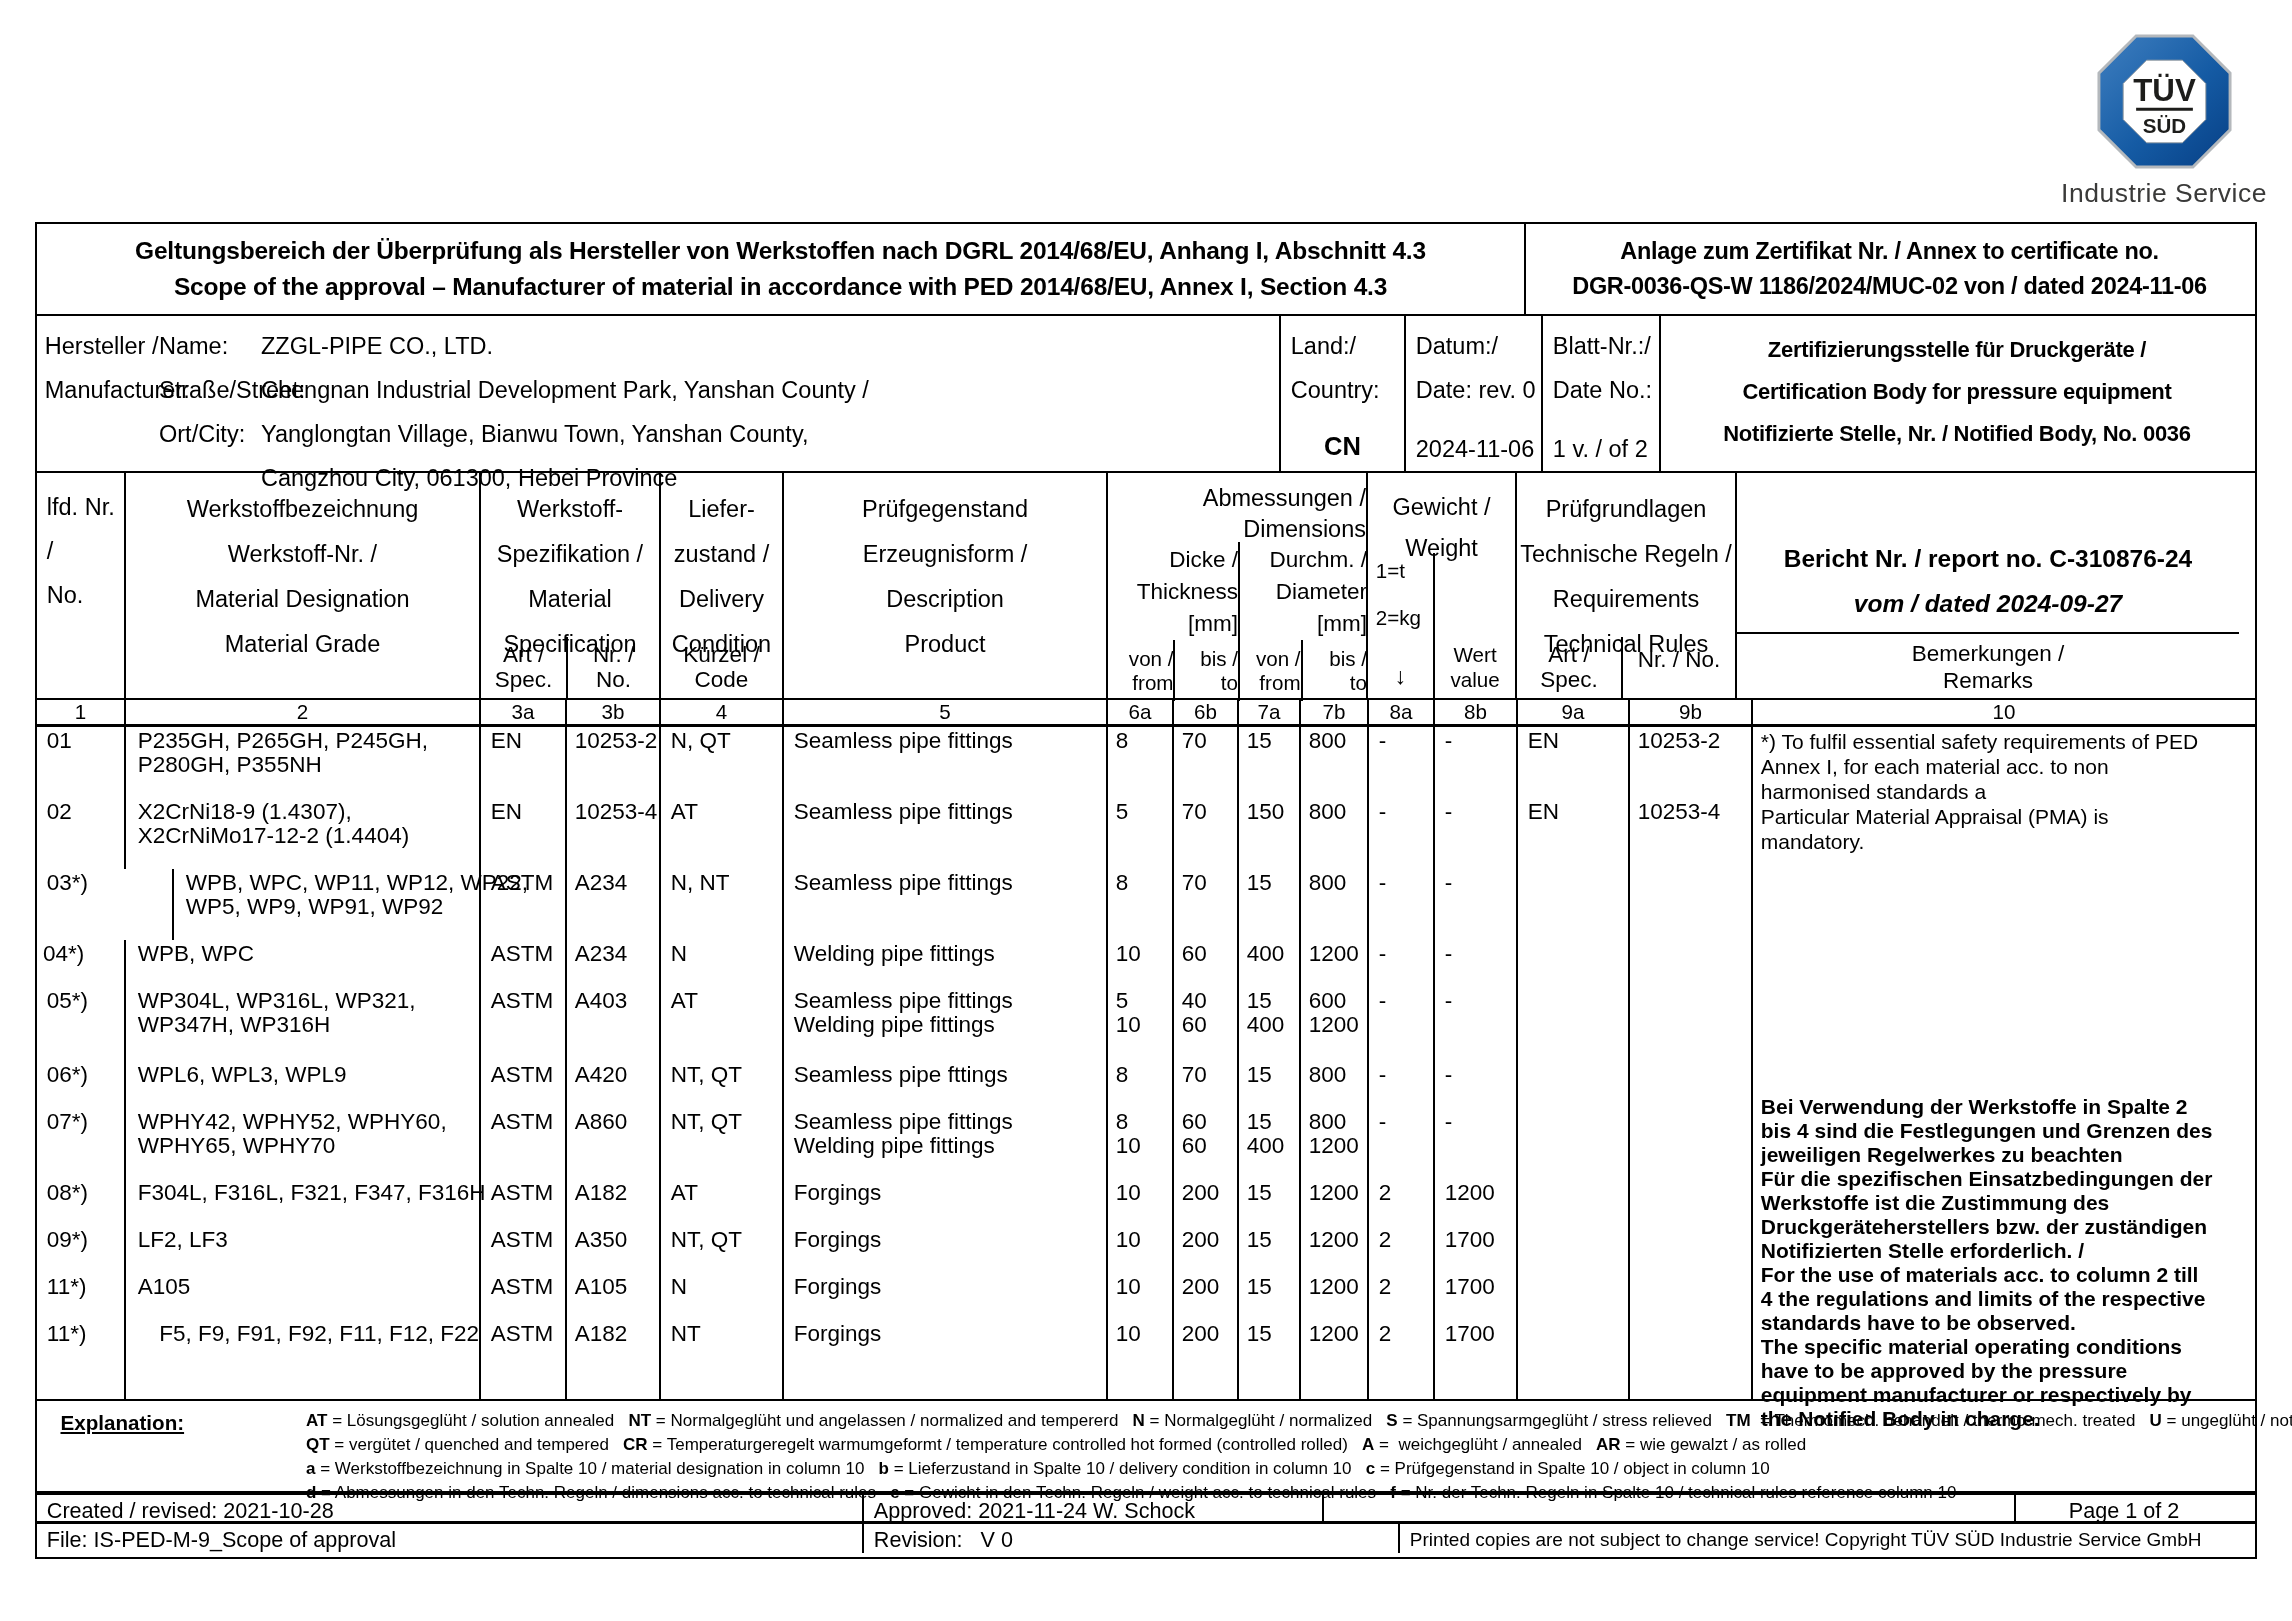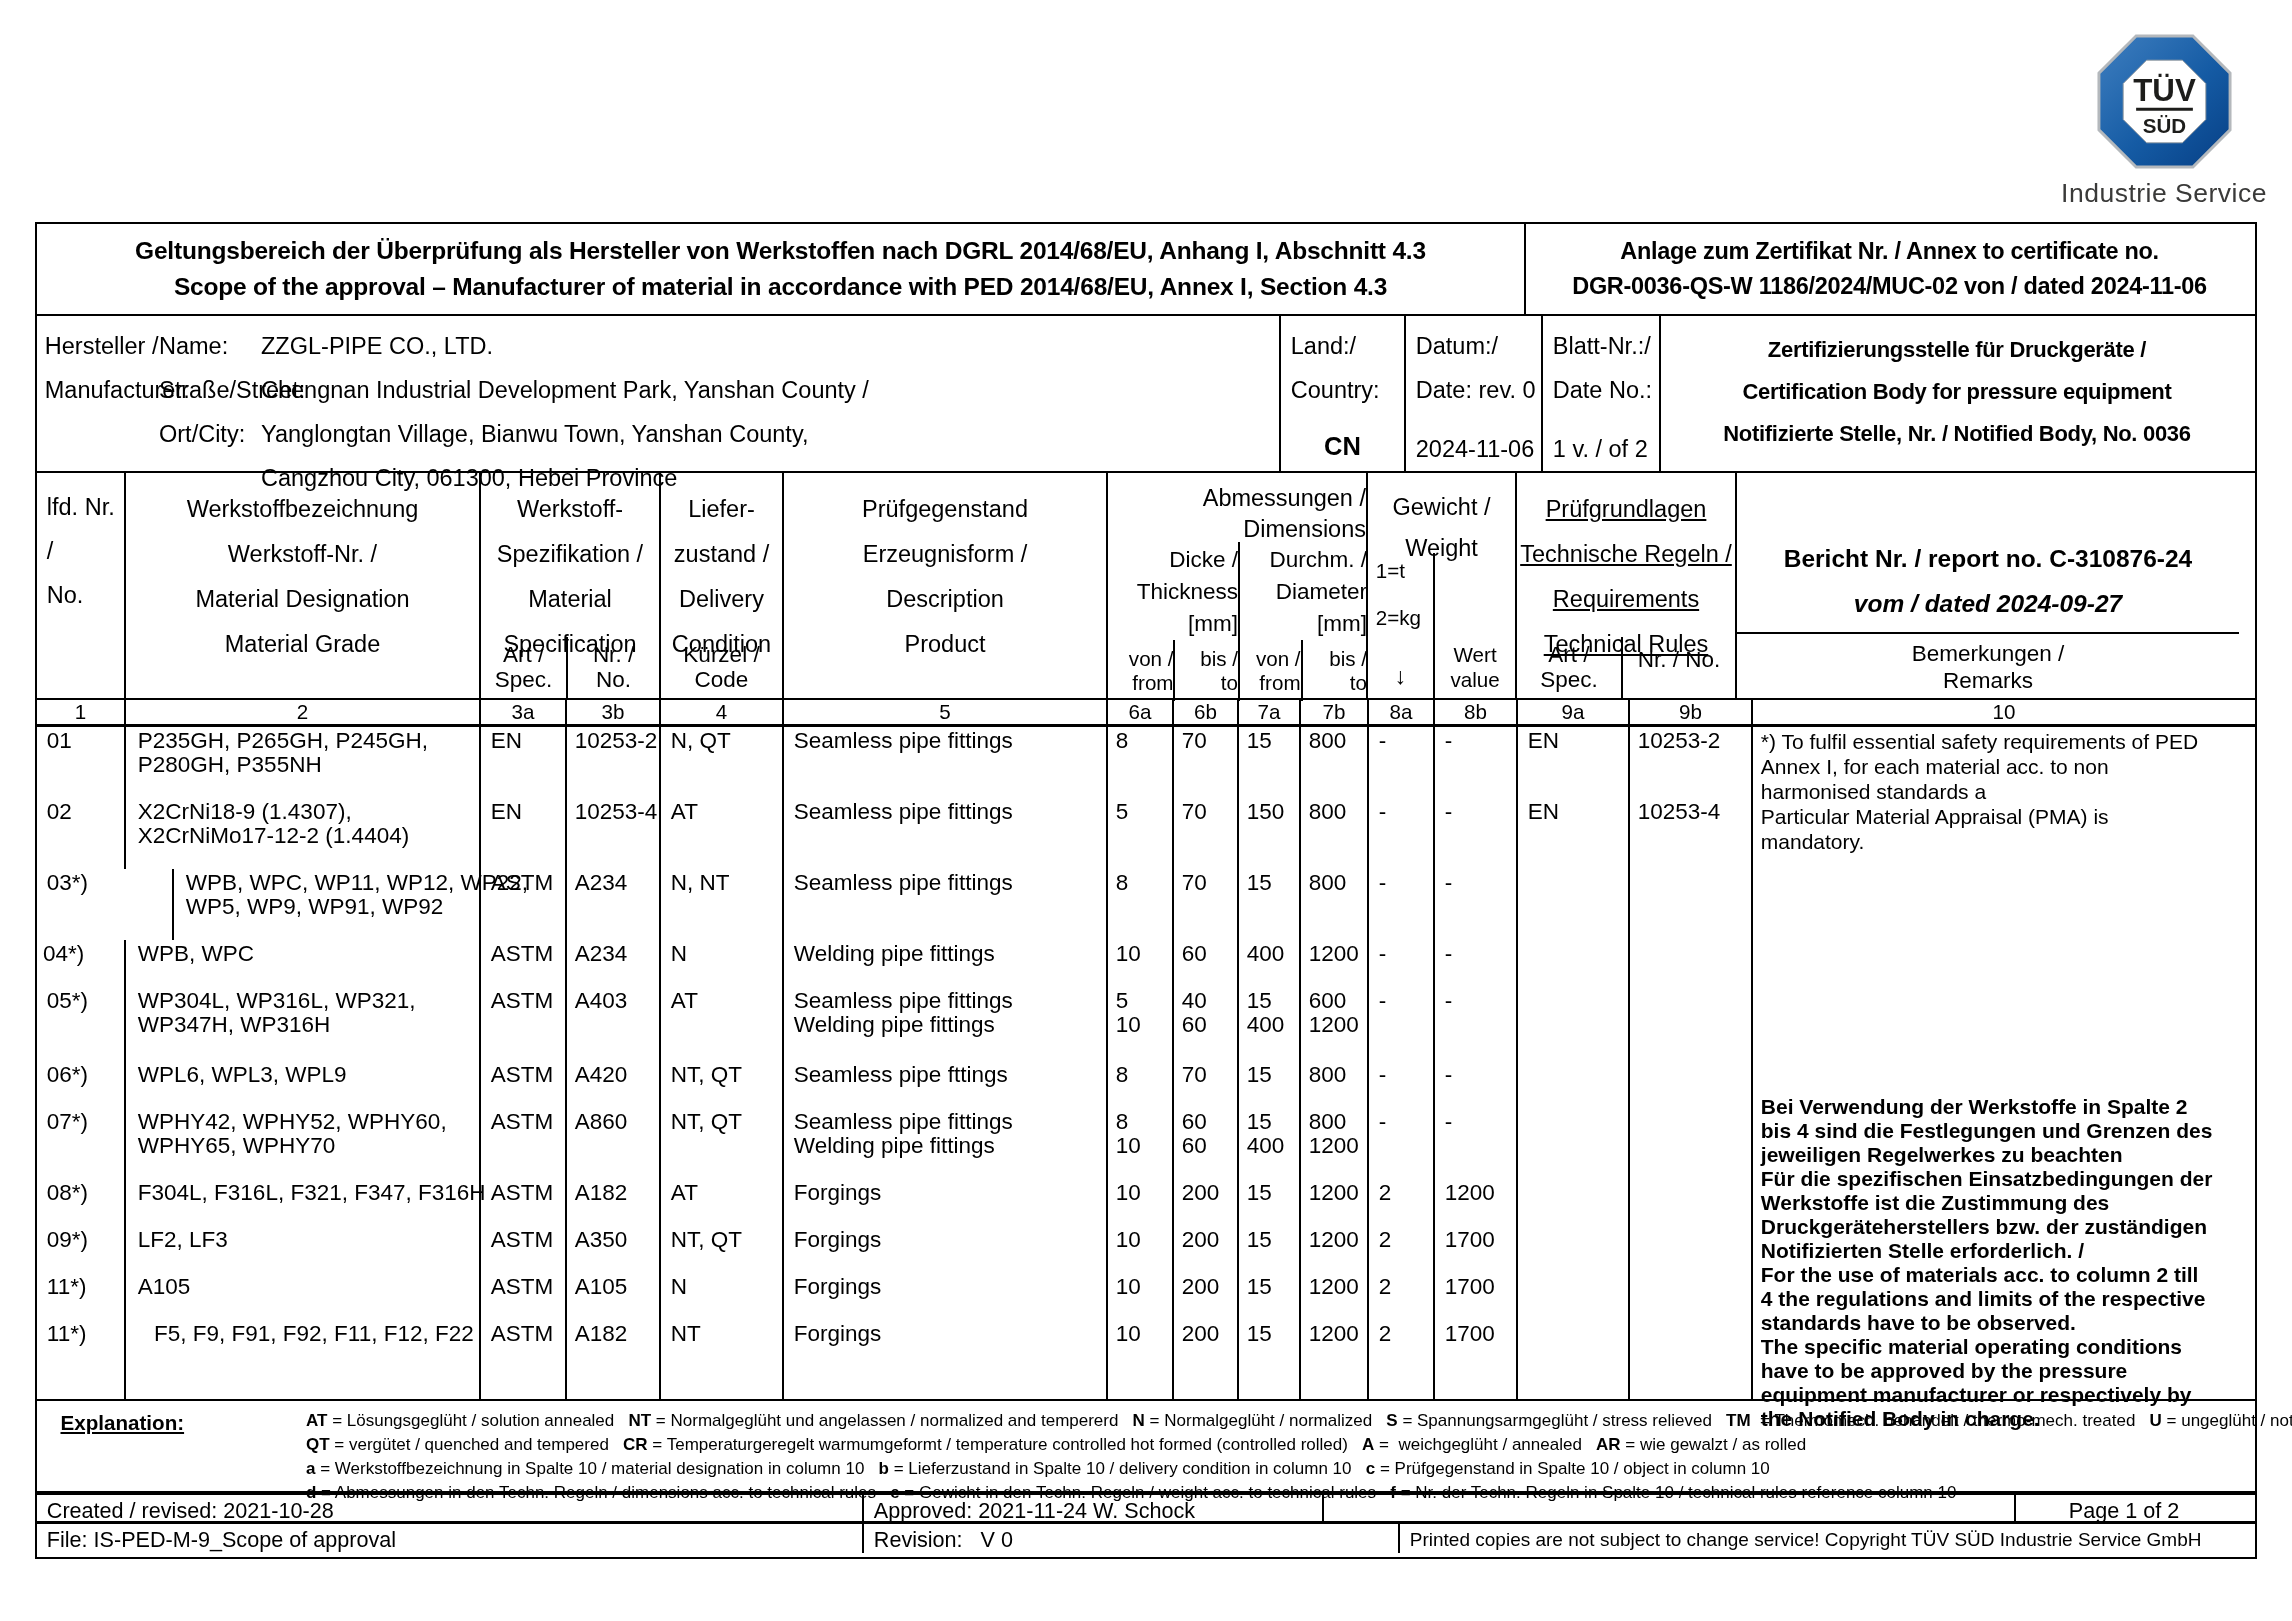--- a/index.html
+++ b/index.html
@@ -47,21 +47,21 @@
   .hmain{padding-top:13.7px;line-height:45px;}
   .hmain div{white-space:nowrap;}
   #hc1{width:87px;text-align:left;}
   #hc1 .hmain{padding-left:9.8px;line-height:44px;padding-top:11.8px;}
   #hc2{width:355px;}
   #hc3{width:180px;}
   #hc4{width:123px;}
   #hc5{width:324px;}
   #hdim{width:260px;text-align:right;}
   #hwt{width:149px;}
-  #hc9{width:220px;text-decoration:underline;}
+  #hc9{width:220px;}
   #hc10{width:504px;border-left:2.9px solid #000;}
   .band2{position:absolute;bottom:0;left:0;right:0;height:61px;display:flex;}
   .band2 .sub{height:100%;line-height:25.5px;padding-top:4.9px;font-size:22.5px;}
   .band2 .sub.bl{border-left:2px solid #000;}
   .band2 .sub div{white-space:nowrap;}
   #hc3 .sub:nth-child(1){width:86px;} #hc3 .sub:nth-child(2){width:94px;}
   #hc9 .sub:nth-child(1){width:112px;} #hc9 .sub:nth-child(2){width:123px;}
   #hc4 .band2 .sub{width:100%;}
   
   #dim-title{height:69px;padding-top:9.8px;line-height:31px;}
@@ -634,21 +634,21 @@
         <div>15</div>
       </div>
       <div class="dc bl" style="grid-area: 10 / 10; padding-left: 7.8px;">
         <div>1200</div>
       </div>
       <div class="dc bl" style="grid-area: 10 / 11; padding-left: 9.8px;">2</div>
       <div class="dc bl" style="grid-area: 10 / 12; padding-left: 9.8px;">1700</div>
       <div class="dc bl" style="grid-area: 10 / 13; padding-left: 9.8px;"></div>
       <div class="dc bl" style="grid-area: 10 / 14; padding-left: 7.8px;"></div>
       <div class="dc" style="grid-area: 11 / 1; padding-left: 9.8px;">11*)</div>
-      <div class="dc bl" style="grid-area: 11 / 2; padding-left: 28px;">
+      <div class="dc bl" style="grid-area: 11 / 2; padding-left: 7px; text-align: right;">
         <div>F5, F9, F91, F92, F11, F12, F22</div>
       </div>
       <div class="dc bl" style="grid-area: 11 / 3; padding-left: 9.8px;">ASTM</div>
       <div class="dc bl" style="grid-area: 11 / 4; padding-left: 7.8px;">A182</div>
       <div class="dc bl" style="grid-area: 11 / 5; padding-left: 9.8px;">NT</div>
       <div class="dc bl" style="grid-area: 11 / 6; padding-left: 9.8px;">
         <div>Forgings</div>
       </div>
       <div class="dc bl" style="grid-area: 11 / 7; padding-left: 7.8px;">
         <div>10</div>

